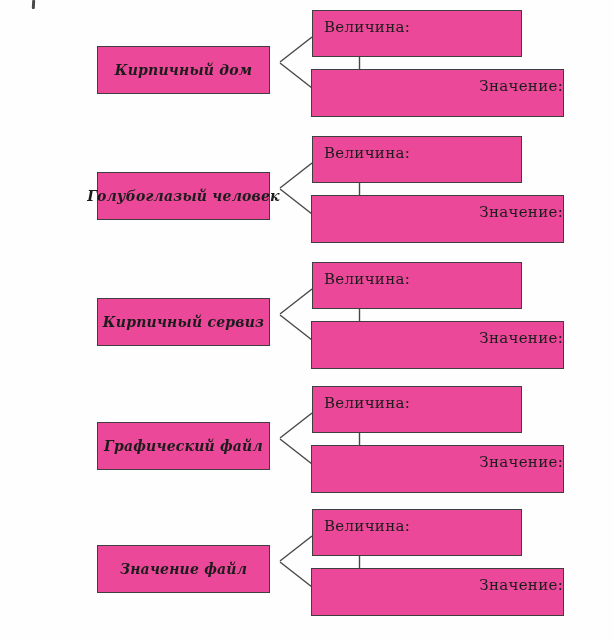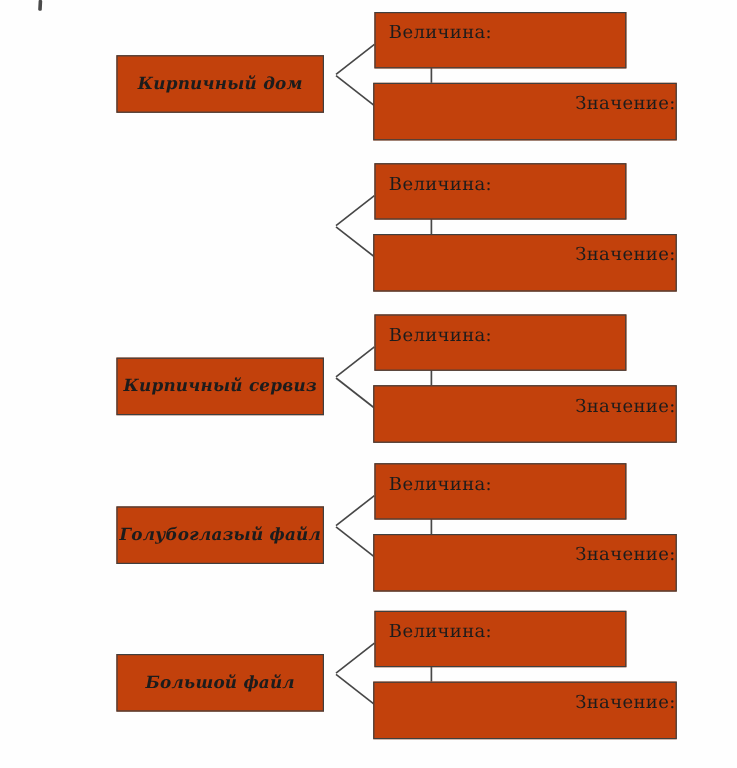--- a/index.html
+++ b/index.html
@@ -11,21 +11,21 @@
     position: relative;
     width: 614px;
     height: 640px;
     background: #fefefe;
     overflow: hidden;
     font-family: "DejaVu Serif", "Liberation Serif", serif;
     color: #1c1c1c;
   }
   .box {
     position: absolute;
-    background: #c2410c;
+    background: #ec4899;
     border: 1.5px solid #3f3f3f;
     box-sizing: border-box;
   }
   .concept-box {
     left: 97px;
     width: 173px;
     height: 48px;
     display: flex;
     align-items: center;
     justify-content: center;
@@ -90,28 +90,29 @@
       <line x1="280" y1="561" x2="312" y2="536"></line>
       <line x1="280" y1="562" x2="312" y2="587"></line>
       <line x1="359.5" y1="555" x2="359.5" y2="568"></line>
     </g>
   </svg>
 
   <div class="box concept-box" style="top:46px">Кирпичный дом</div>
   <div class="box field-box magnitude" style="top:10px">Величина:</div>
   <div class="box field-box meaning" style="top:69px">Значение:</div>
 
+  <div class="box concept-box" style="top:172px">Голубоглазый человек</div>
   <div class="box field-box magnitude" style="top:136px">Величина:</div>
   <div class="box field-box meaning" style="top:195px">Значение:</div>
 
   <div class="box concept-box" style="top:298px">Кирпичный сервиз</div>
   <div class="box field-box magnitude" style="top:262px">Величина:</div>
   <div class="box field-box meaning" style="top:321px">Значение:</div>
 
-  <div class="box concept-box" style="top:422px">Голубоглазый файл</div>
+  <div class="box concept-box" style="top:422px">Графический файл</div>
   <div class="box field-box magnitude" style="top:386px">Величина:</div>
   <div class="box field-box meaning" style="top:445px">Значение:</div>
 
-  <div class="box concept-box" style="top:545px">Большой файл</div>
+  <div class="box concept-box" style="top:545px">Значение файл</div>
   <div class="box field-box magnitude" style="top:509px">Величина:</div>
   <div class="box field-box meaning" style="top:568px">Значение:</div>
 
 </div>
 
 </body></html>

